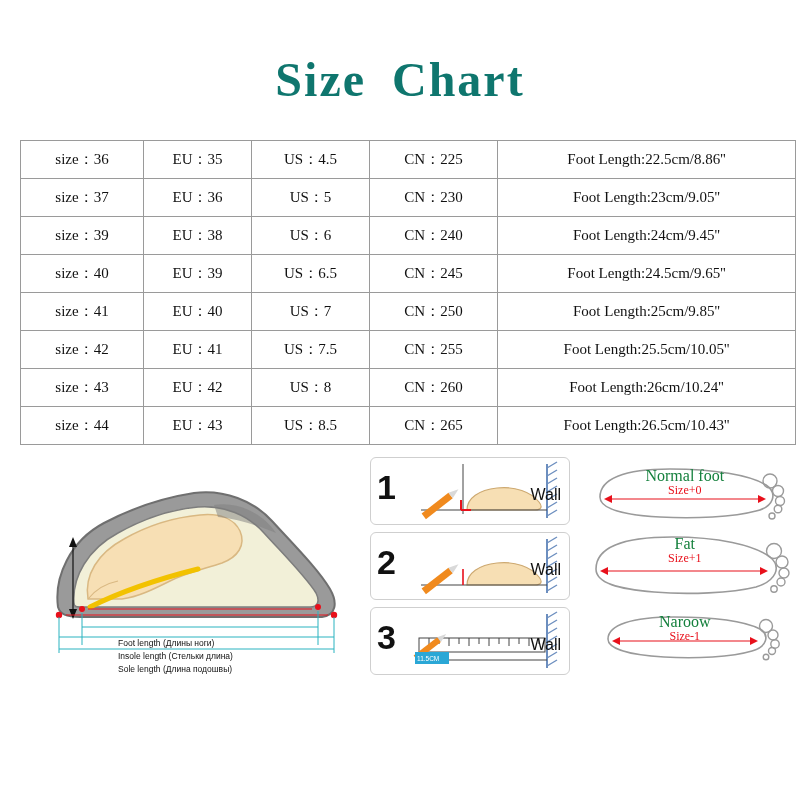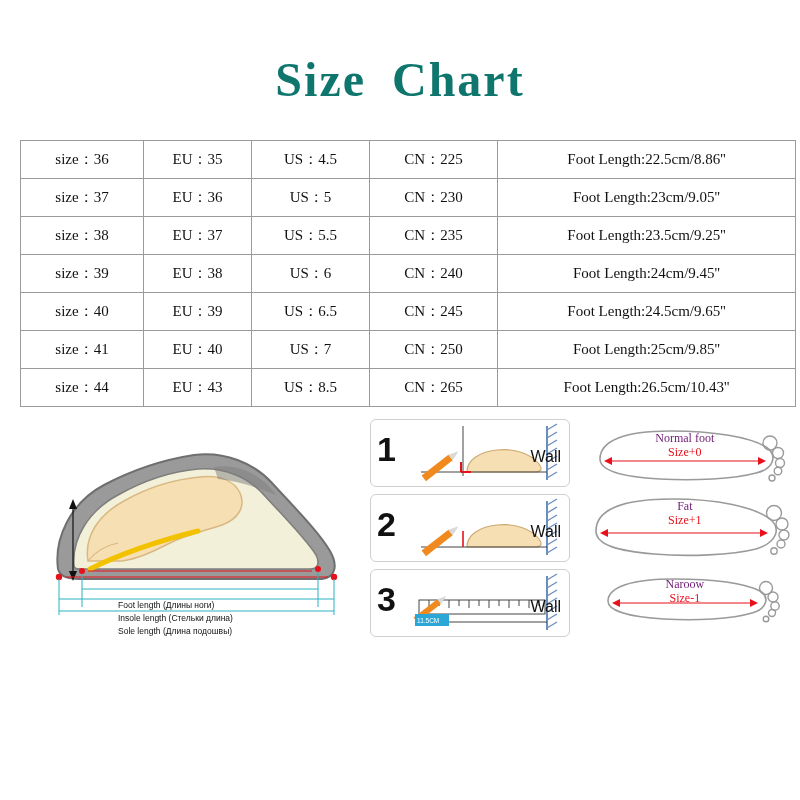--- a/index.html
+++ b/index.html
@@ -89,21 +89,21 @@
     position:absolute;right:8px;top:28px;
     font-size:16px;color:#111;
   }
   .step svg{position:absolute;left:0;top:0;}
 
   .footrow{position:relative;height:72px;}
   .footrow .lbl{
     position:absolute;left:50%;transform:translateX(-50%);
     text-align:center;line-height:14px;
   }
-  .footrow .lbl .nm{font-size:12px;color:#701a75;font-family:"Liberation Serif",serif;}
+  .footrow .lbl .nm{font-size:16px;color:#15803d;font-family:"Liberation Serif",serif;}
   .footrow .lbl .sz{font-size:12px;color:#e8101b;font-family:"Liberation Serif",serif;}
 </style>
 </head>
 <body>
 
 <div class="page">
 
   <div class="title">
     <span>Size</span><span class="gap"></span><span>Chart</span>
   </div>
@@ -119,46 +119,53 @@
           <td class="c4">Foot Length:22.5cm/8.86''</td>
         </tr>
         <tr>
           <td class="c0">size：37</td>
           <td class="c1">EU：36</td>
           <td class="c2">US：5</td>
           <td class="c3">CN：230</td>
           <td class="c4">Foot Length:23cm/9.05''</td>
         </tr>
         <tr>
-          <td class="c0">size：38</td>
-          <td class="c1">EU：37</td>
-          <td class="c2">US：5.5</td>
-          <td class="c3">CN：235</td>
-          <td class="c4">Foot Length:23.5cm/9.25''</td>
-        </tr>
-        <tr>
           <td class="c0">size：39</td>
           <td class="c1">EU：38</td>
           <td class="c2">US：6</td>
           <td class="c3">CN：240</td>
           <td class="c4">Foot Length:24cm/9.45''</td>
         </tr>
         <tr>
           <td class="c0">size：40</td>
           <td class="c1">EU：39</td>
           <td class="c2">US：6.5</td>
           <td class="c3">CN：245</td>
           <td class="c4">Foot Length:24.5cm/9.65''</td>
         </tr>
         <tr>
           <td class="c0">size：41</td>
           <td class="c1">EU：40</td>
           <td class="c2">US：7</td>
           <td class="c3">CN：250</td>
           <td class="c4">Foot Length:25cm/9.85''</td>
+        </tr>
+        <tr>
+          <td class="c0">size：42</td>
+          <td class="c1">EU：41</td>
+          <td class="c2">US：7.5</td>
+          <td class="c3">CN：255</td>
+          <td class="c4">Foot Length:25.5cm/10.05''</td>
+        </tr>
+        <tr>
+          <td class="c0">size：43</td>
+          <td class="c1">EU：42</td>
+          <td class="c2">US：8</td>
+          <td class="c3">CN：260</td>
+          <td class="c4">Foot Length:26cm/10.24''</td>
         </tr>
         <tr>
           <td class="c0">size：44</td>
           <td class="c1">EU：43</td>
           <td class="c2">US：8.5</td>
           <td class="c3">CN：265</td>
           <td class="c4">Foot Length:26.5cm/10.43''</td>
         </tr>
       </tbody>
     </table>

